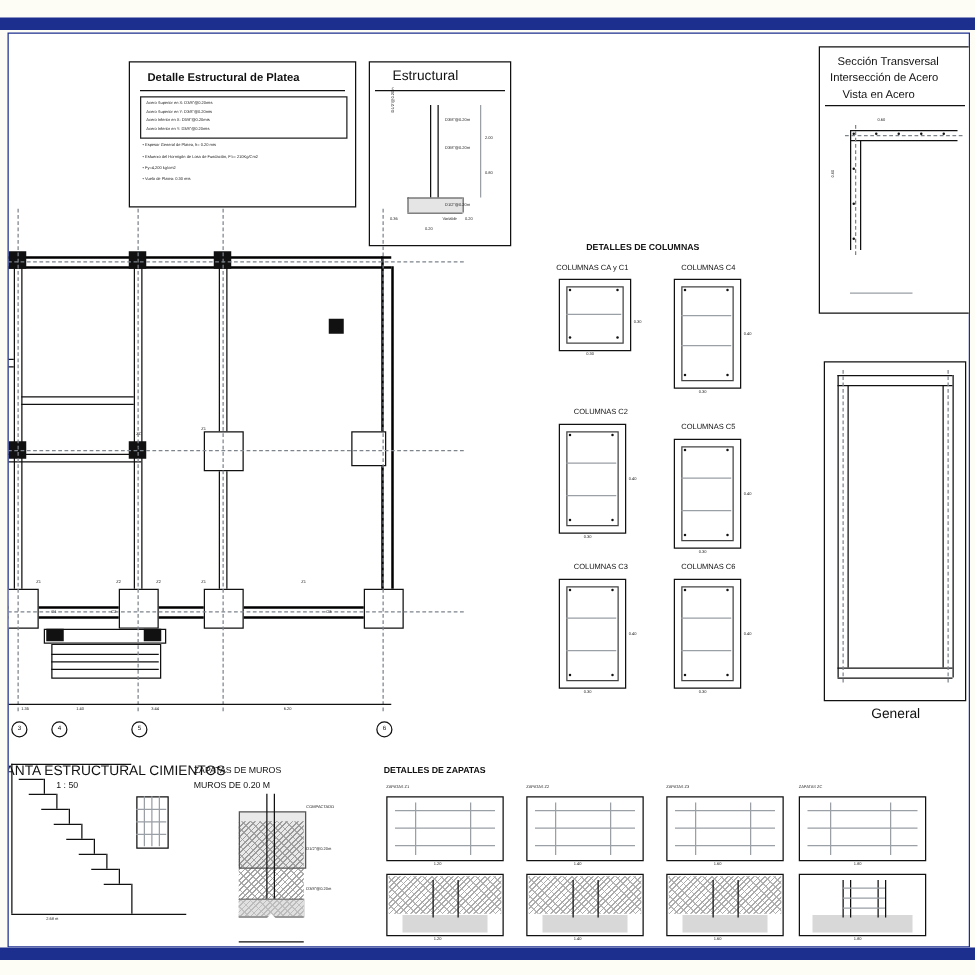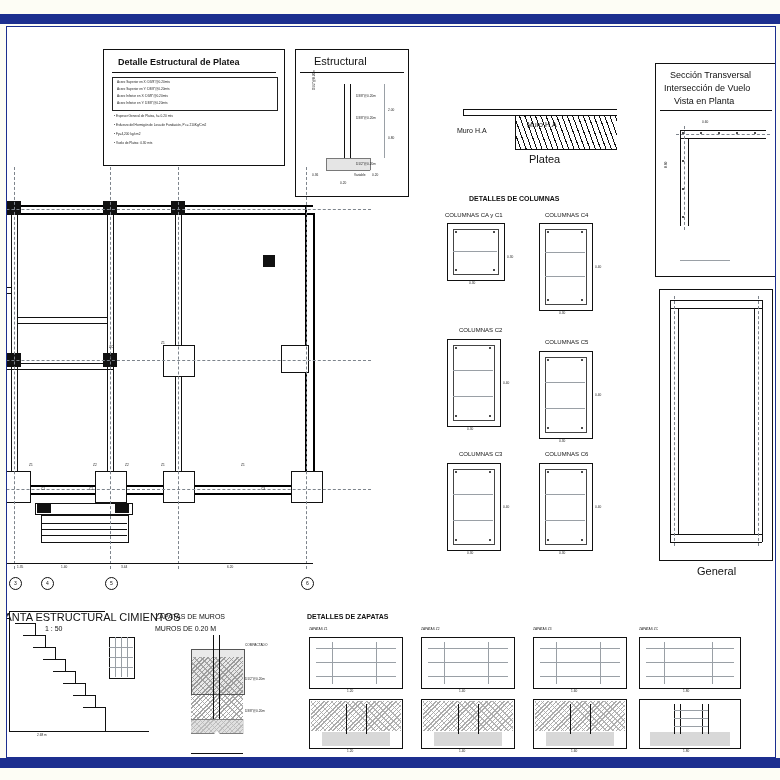--- a/index.html
+++ b/index.html
@@ -78,36 +78,25 @@
 
         <div class="lbl tiny" style="left:16px;top:123px;">0.36</div>
         <div class="lbl tiny" style="left:44px;top:131px;">0.20</div>
         <div class="lbl tiny" style="left:76px;top:123px;">0.20</div>
         <div class="lbl tiny" style="left:58px;top:123px;">Variable</div>
         <div class="lbl tiny" style="left:92px;top:86px;">0.80</div>
         <div class="lbl tiny" style="left:92px;top:58px;">2.00</div>
         <div class="ln v gray" style="left:88px;top:34px;height:74px;"></div>
       </div>
 
-      <div style="position:absolute;left:452px;top:78px;width:160px;height:66px;">
-        <div class="ln h" style="left:4px;top:4px;width:154px;"></div>
-        <div class="ln h" style="left:4px;top:10px;width:154px;"></div>
-        <div style="position:absolute;left:56px;top:10px;width:102px;height:34px;background:repeating-linear-gradient(70deg,#111 0 1px,transparent 1px 5px);"></div>
-        <div class="ln h" style="left:56px;top:44px;width:102px;"></div>
-        <div class="ln v" style="left:56px;top:10px;height:34px;"></div>
-        <div class="ln v" style="left:4px;top:4px;height:7px;"></div>
-        <div class="lbl t7" style="left:-2px;top:22px;">Muro H.A</div>
-        <div class="lbl t7" style="left:68px;top:16px;">Muro H.A</div>
-        <div class="lbl t11" style="left:70px;top:48px;">Platea</div>
-      </div>
-
-      <div class="box" style="left:648px;top:36px;width:120px;height:212px;text-decoration:underline;">
+
+      <div class="box" style="left:648px;top:10px;width:120px;height:212px;text-decoration:underline;">
         <div class="lbl t9" style="left:14px;top:6px;">Sección Transversal</div>
-        <div class="lbl t9" style="left:8px;top:19px;">Intersección de Vuelo</div>
-        <div class="lbl t9" style="left:18px;top:32px;">Vista en Planta</div>
+        <div class="lbl t9" style="left:8px;top:19px;">Intersección de Acero</div>
+        <div class="lbl t9" style="left:18px;top:32px;">Vista en Acero</div>
         <div class="ln h" style="left:4px;top:46px;width:112px;"></div>
 
         <div class="ln h" style="left:24px;top:66px;width:86px;"></div>
         <div class="ln h" style="left:24px;top:74px;width:86px;"></div>
         <div class="ln v" style="left:24px;top:66px;height:96px;"></div>
         <div class="ln v" style="left:32px;top:74px;height:88px;"></div>
         <div class="dash-h" style="left:20px;top:70px;width:94px;"></div>
         <div class="dash-v" style="left:28px;top:62px;height:104px;"></div>
         <div class="lbl tiny" style="left:46px;top:56px;">0.60</div>
         <div class="lbl tiny" style="left:8px;top:104px;transform:rotate(-90deg);transform-origin:left top;">0.60</div>

